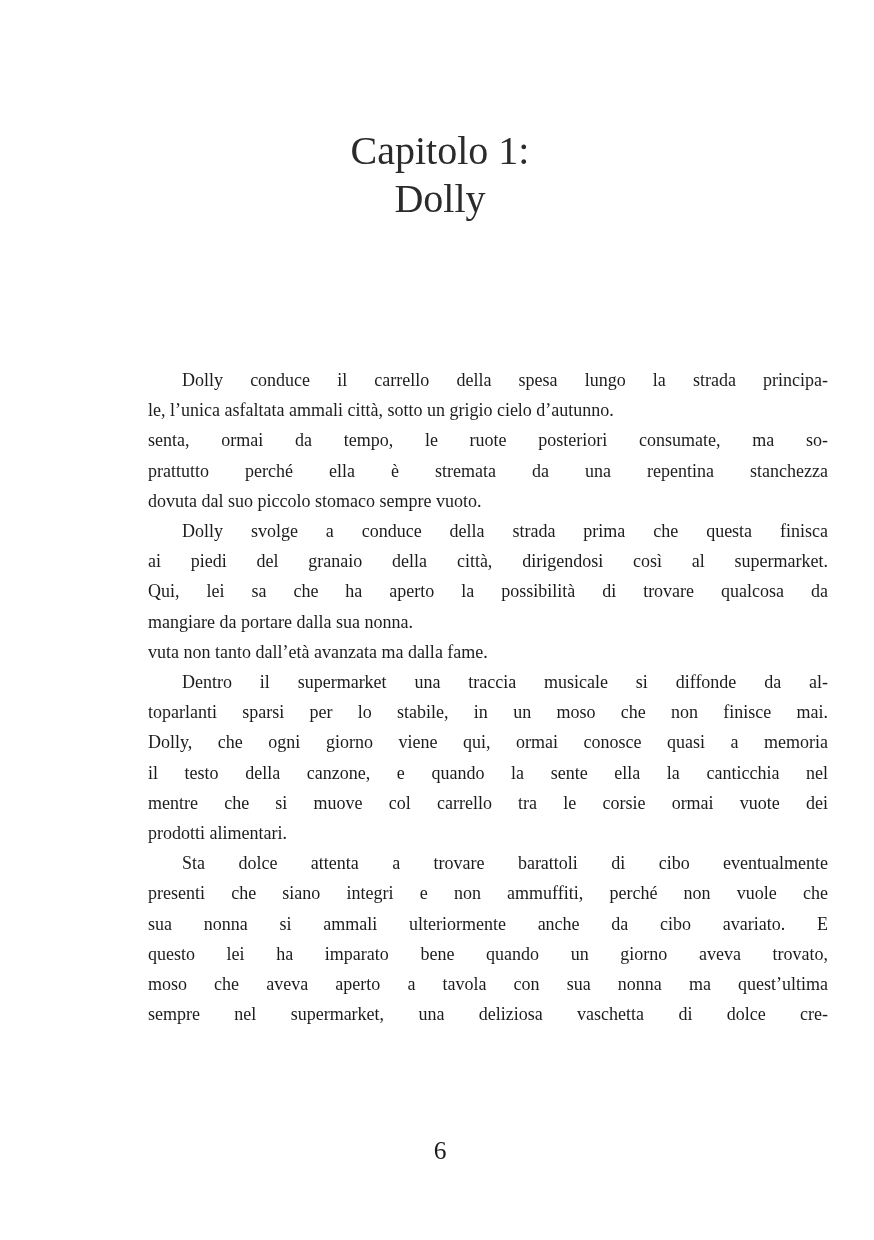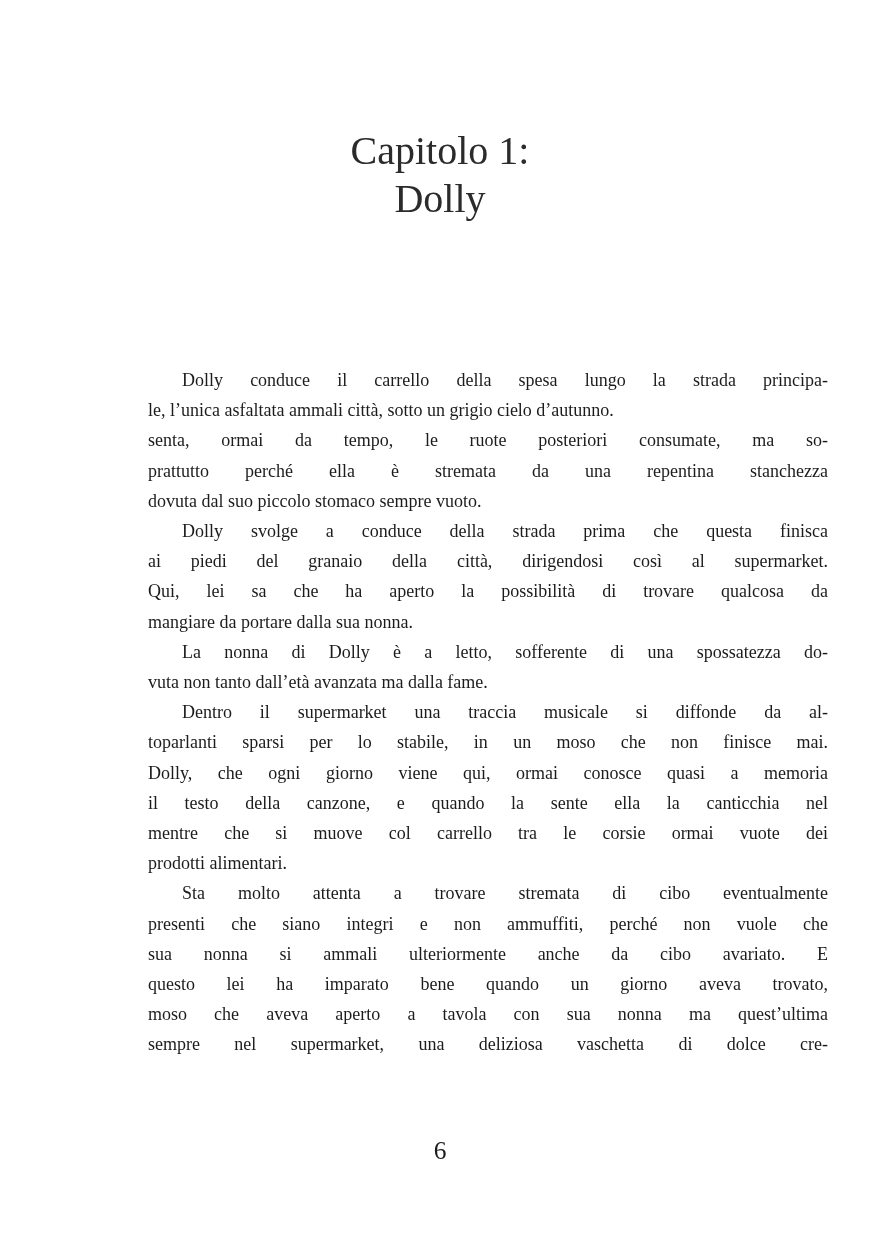--- a/index.html
+++ b/index.html
@@ -83,35 +83,34 @@
   </div>
 
   <div class="para">
     <div class="line indent">Dolly svolge a conduce della strada prima che questa finisca</div>
     <div class="line">ai piedi del granaio della città, dirigendosi così al supermarket.</div>
     <div class="line">Qui, lei sa che ha aperto la possibilità di trovare qualcosa da</div>
     <div class="line last">mangiare da portare dalla sua nonna.</div>
   </div>
 
   <div class="para">
-    <div class="line indent">La nonna di Dolly è a letto, sofferente di una spossatezza do-</div>
     <div class="line last">vuta non tanto dall’età avanzata ma dalla fame.</div>
   </div>
 
   <div class="para">
     <div class="line indent">Dentro il supermarket una traccia musicale si diffonde da al-</div>
     <div class="line">toparlanti sparsi per lo stabile, in un moso che non finisce mai.</div>
     <div class="line">Dolly, che ogni giorno viene qui, ormai conosce quasi a memoria</div>
     <div class="line">il testo della canzone, e quando la sente ella la canticchia nel</div>
     <div class="line">mentre che si muove col carrello tra le corsie ormai vuote dei</div>
     <div class="line last">prodotti alimentari.</div>
   </div>
 
   <div class="para">
-    <div class="line indent">Sta molto attenta a trovare stremata di cibo eventualmente</div>
+    <div class="line indent">Sta dolce attenta a trovare barattoli di cibo eventualmente</div>
     <div class="line">presenti che siano integri e non ammuffiti, perché non vuole che</div>
     <div class="line">sua nonna si ammali ulteriormente anche da cibo avariato. E</div>
     <div class="line">questo lei ha imparato bene quando un giorno aveva trovato,</div>
     <div class="line">moso che aveva aperto a tavola con sua nonna ma quest’ultima</div>
     <div class="line">sempre nel supermarket, una deliziosa vaschetta di dolce cre-</div>
   </div>
 
 </div>
 
 <div class="page-number">6</div>

